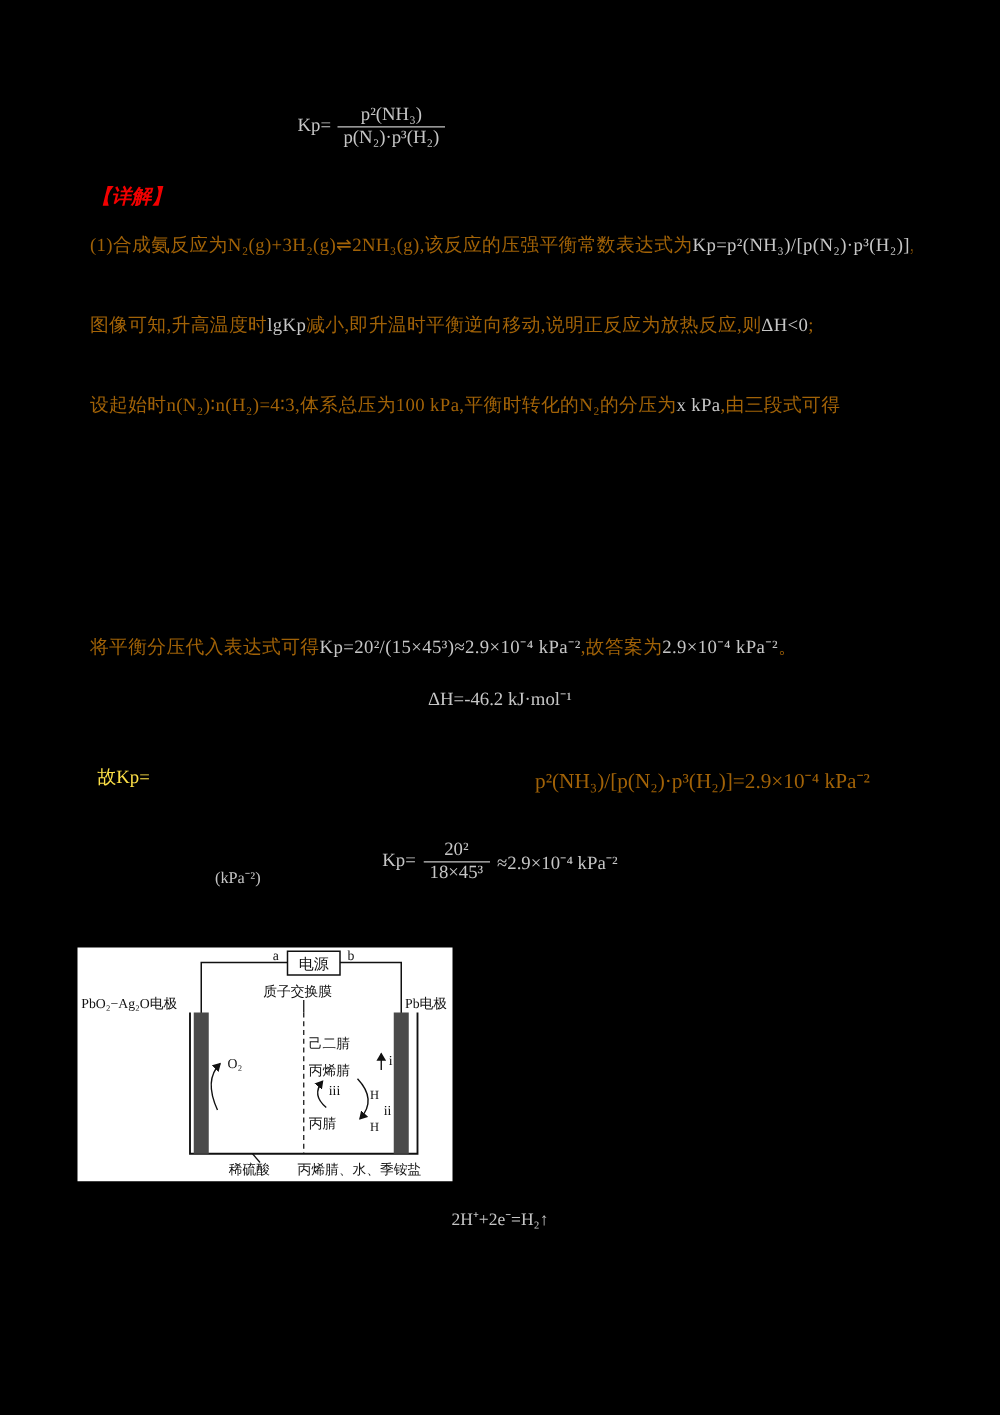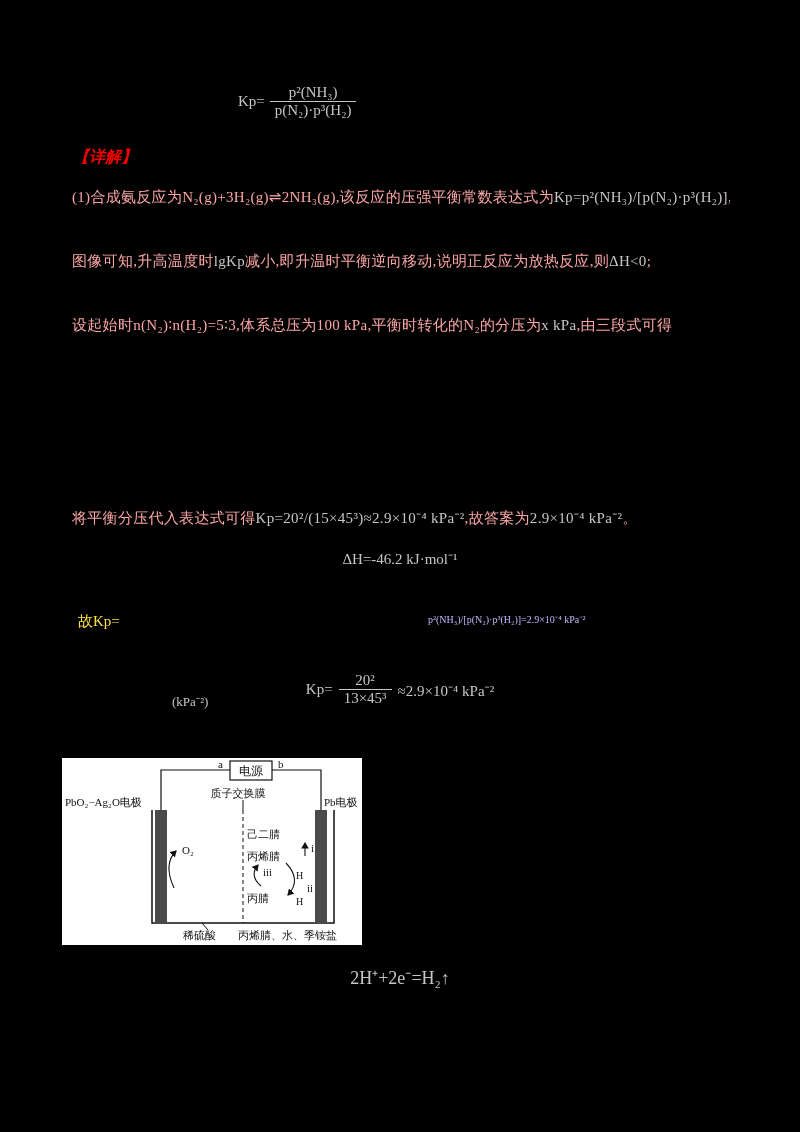--- a/index.html
+++ b/index.html
@@ -14,67 +14,67 @@
   .frac{display:inline-block;text-align:center;vertical-align:middle;line-height:1.15;}
   .frac .num{display:block;padding:0 5px;}
   .frac .den{display:block;border-top:1px solid #c6c6c6;padding:0 5px;}
   .analysis-header{
     position:absolute;left:73px;top:147px;color:#f20000;font-weight:bold;font-size:16px;font-style:italic;
   }
   .red-line{
     position:absolute;left:72px;width:658px;font-size:15px;letter-spacing:.3px;
     white-space:nowrap;overflow:hidden;color:#f20000;line-height:22px;
   }
-  .seg-red{color:#fca5a5;}
+  .seg-red{color:#a16207;}
   .seg-formula{color:#c6c6c6;}
   .delta-h{position:absolute;left:0;right:0;top:548px;text-align:center;color:#c6c6c6;font-size:15px;}
   .kp-label{position:absolute;left:78px;top:612px;color:#fde047;font-size:15px;}
-  .kp-expression{position:absolute;left:428px;top:612px;color:#c4b5fd;font-size:10px;}
+  .kp-expression{position:absolute;left:428px;top:612px;color:#a16207;font-size:17px;}
   .kpa-note{position:absolute;left:172px;top:692px;color:#c6c6c6;font-size:13px;}
   .kp-fraction{
     position:absolute;left:0;right:0;top:672px;display:flex;justify-content:center;
     align-items:center;gap:6px;color:#c6c6c6;font-size:15px;
   }
   .diagram{
     position:absolute;left:62px;top:758px;width:300px;height:187px;background:#fff;
   }
   .diagram svg{display:block;}
-  .bottom-formula{position:absolute;left:0;right:0;top:965px;text-align:center;color:#c6c6c6;font-size:18px;}
+  .bottom-formula{position:absolute;left:0;right:0;top:965px;text-align:center;color:#c6c6c6;font-size:14px;}
 </style>
 </head>
 <body>
 
 <div class="page">
 
   <div class="top-formula">
     <span>Kp=</span>
     <span class="frac">
       <span class="num">p²(NH₃)</span>
       <span class="den">p(N₂)·p³(H₂)</span>
     </span>
   </div>
 
   <div class="analysis-header">【详解】</div>
 
   <div class="red-line" style="top:186px"><span class="seg-red">(1)合成氨反应为N₂(g)+3H₂(g)⇌2NH₃(g),该反应的压强平衡常数表达式为</span><span class="seg-formula">Kp=p²(NH₃)/[p(N₂)·p³(H₂)]</span><span class="seg-red">,由</span></div>
   <div class="red-line" style="top:250px"><span class="seg-red">图像可知,升高温度时</span><span class="seg-formula">lgKp</span><span class="seg-red">减小,即升温时平衡逆向移动,说明正反应为放热反应,则</span><span class="seg-formula">ΔH&lt;0</span><span class="seg-red">;</span></div>
-  <div class="red-line" style="top:314px"><span class="seg-red">设起始时n(N₂)∶n(H₂)=5∶3,体系总压为100 kPa,平衡时转化的N₂的分压为</span><span class="seg-formula">x kPa</span><span class="seg-red">,由三段式可得</span></div>
+  <div class="red-line" style="top:314px"><span class="seg-red">设起始时n(N₂)∶n(H₂)=4∶3,体系总压为100 kPa,平衡时转化的N₂的分压为</span><span class="seg-formula">x kPa</span><span class="seg-red">,由三段式可得</span></div>
   <div class="red-line" style="top:507px"><span class="seg-red">将平衡分压代入表达式可得</span><span class="seg-formula">Kp=20²/(15×45³)≈2.9×10⁻⁴ kPa⁻²</span><span class="seg-red">,故答案为</span><span class="seg-formula">2.9×10⁻⁴ kPa⁻²</span><span class="seg-red">。</span></div>
 
   <div class="delta-h">ΔH=-46.2 kJ·mol⁻¹</div>
 
   <div class="kp-label">故Kp=</div>
   <div class="kp-expression">p²(NH₃)/[p(N₂)·p³(H₂)]=2.9×10⁻⁴ kPa⁻²</div>
 
   <div class="kpa-note">(kPa⁻²)</div>
   <div class="kp-fraction">
     <span>Kp=</span>
     <span class="frac">
       <span class="num">20²</span>
-      <span class="den">13×45³</span>
+      <span class="den">18×45³</span>
     </span>
     <span>≈2.9×10⁻⁴ kPa⁻²</span>
   </div>
 
   <div class="diagram">
     <svg width="300" height="187" viewBox="0 0 300 187">
       <defs>
         <marker id="arr" markerWidth="7" markerHeight="7" refX="5" refY="3.5" orient="auto">
           <path d="M0,0 L6,3.5 L0,7 Z" fill="#111"></path>
         </marker>

